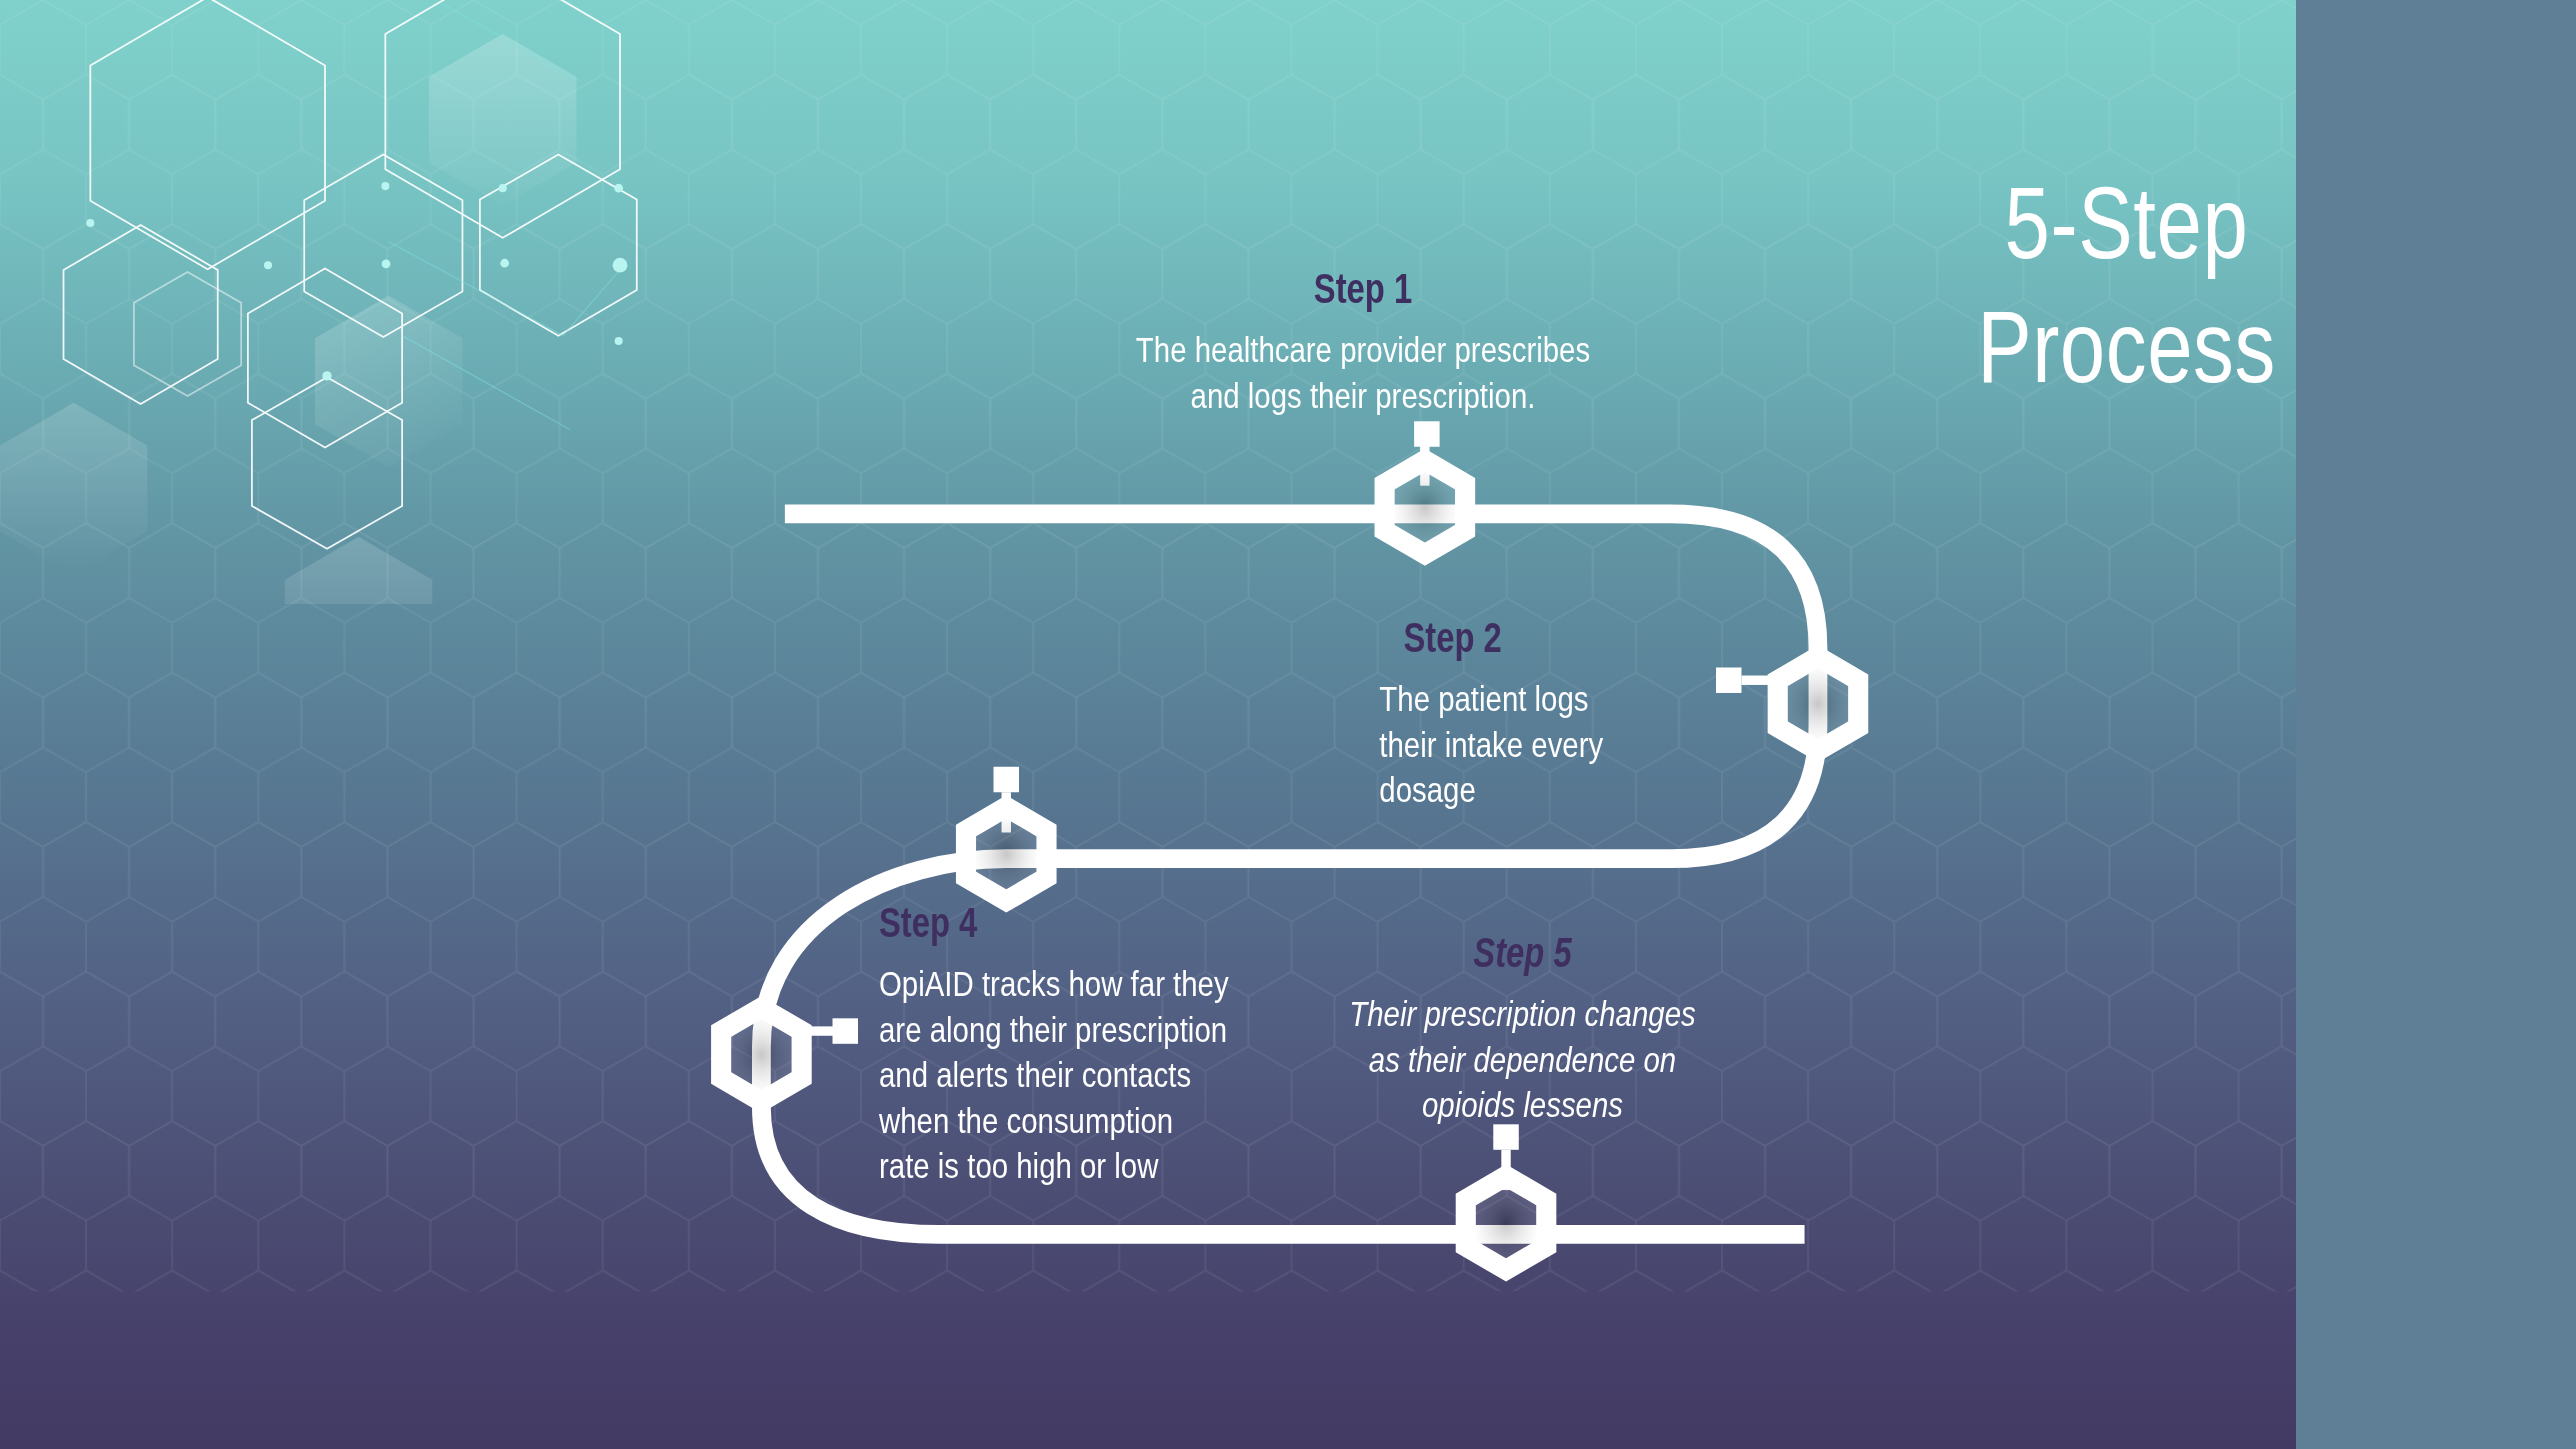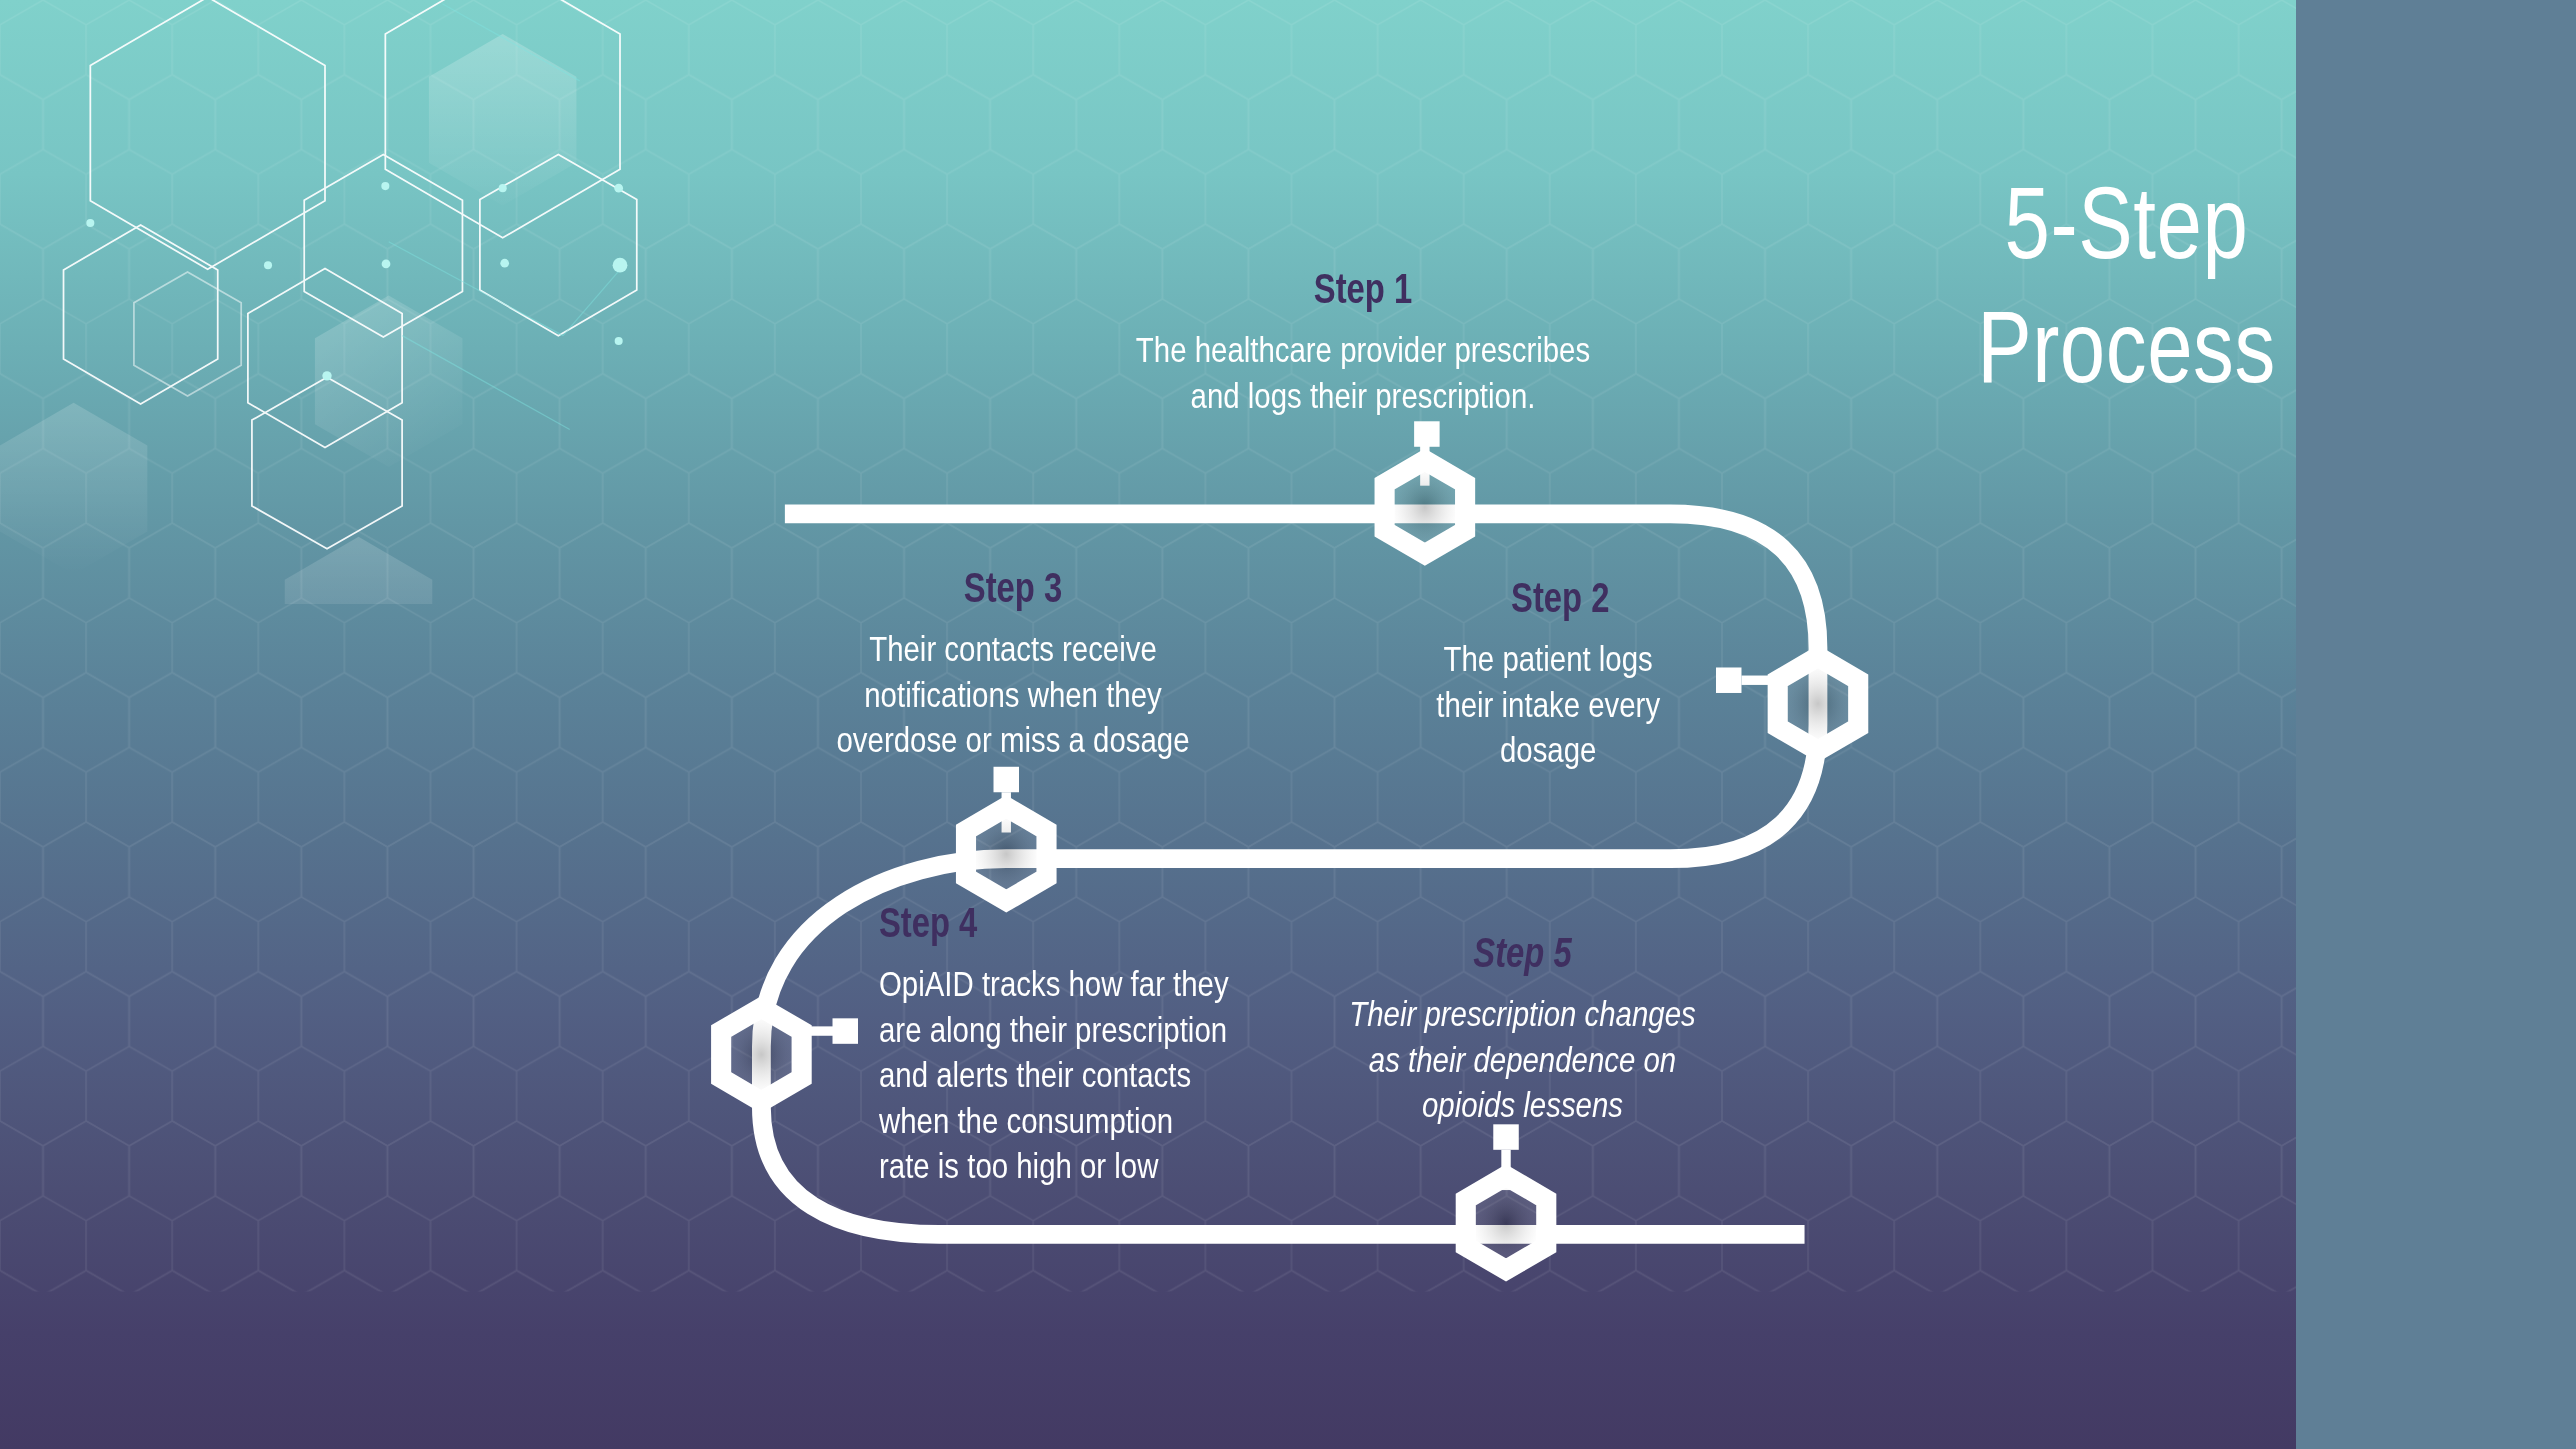--- a/index.html
+++ b/index.html
@@ -81,21 +81,21 @@
     font-weight:300;
     font-size:35px;
     line-height:1.30;
     transform:scaleX(.84);
     transform-origin:50% 0;
     white-space:pre-line;
   }
   .step.ctr{text-align:center;}
   .step.ctr .head{transform-origin:50% 50%;}
   .step.ctr .body{transform-origin:50% 0;}
-  .step.rgt{text-align:center;}
+  .step.rgt{text-align:left;margin-top:40px;}
   .step.rgt .head{transform-origin:100% 50%;}
   .step.rgt .body{transform-origin:100% 0;}
   .step.lft{text-align:left;}
   .step.lft .head{transform-origin:0% 50%;}
   .step.lft .body{transform-origin:0% 0;}
 
   
   #step1{left:1081px;top:268px;width:564px;}
   #step2{left:1315px;top:577px;width:402px;}
   #step3{left:785px;top:567px;width:456px;}
@@ -235,26 +235,20 @@
 and logs their prescription.</div>
   </div>
 
   <div class="step rgt" id="step2">
     <div class="head">Step 2</div>
     <div class="body">The patient logs
 their intake every
 dosage</div>
   </div>
 
-  <div class="step ctr" id="step3">
-    <div class="head">Step 3</div>
-    <div class="body">Their contacts receive
-notifications when they
-overdose or miss a dosage</div>
-  </div>
 
   <div class="step lft" id="step4">
     <div class="head">Step 4</div>
     <div class="body">OpiAID tracks how far they
 are along their prescription
 and alerts their contacts
 when the consumption
 rate is too high or low</div>
   </div>
 

